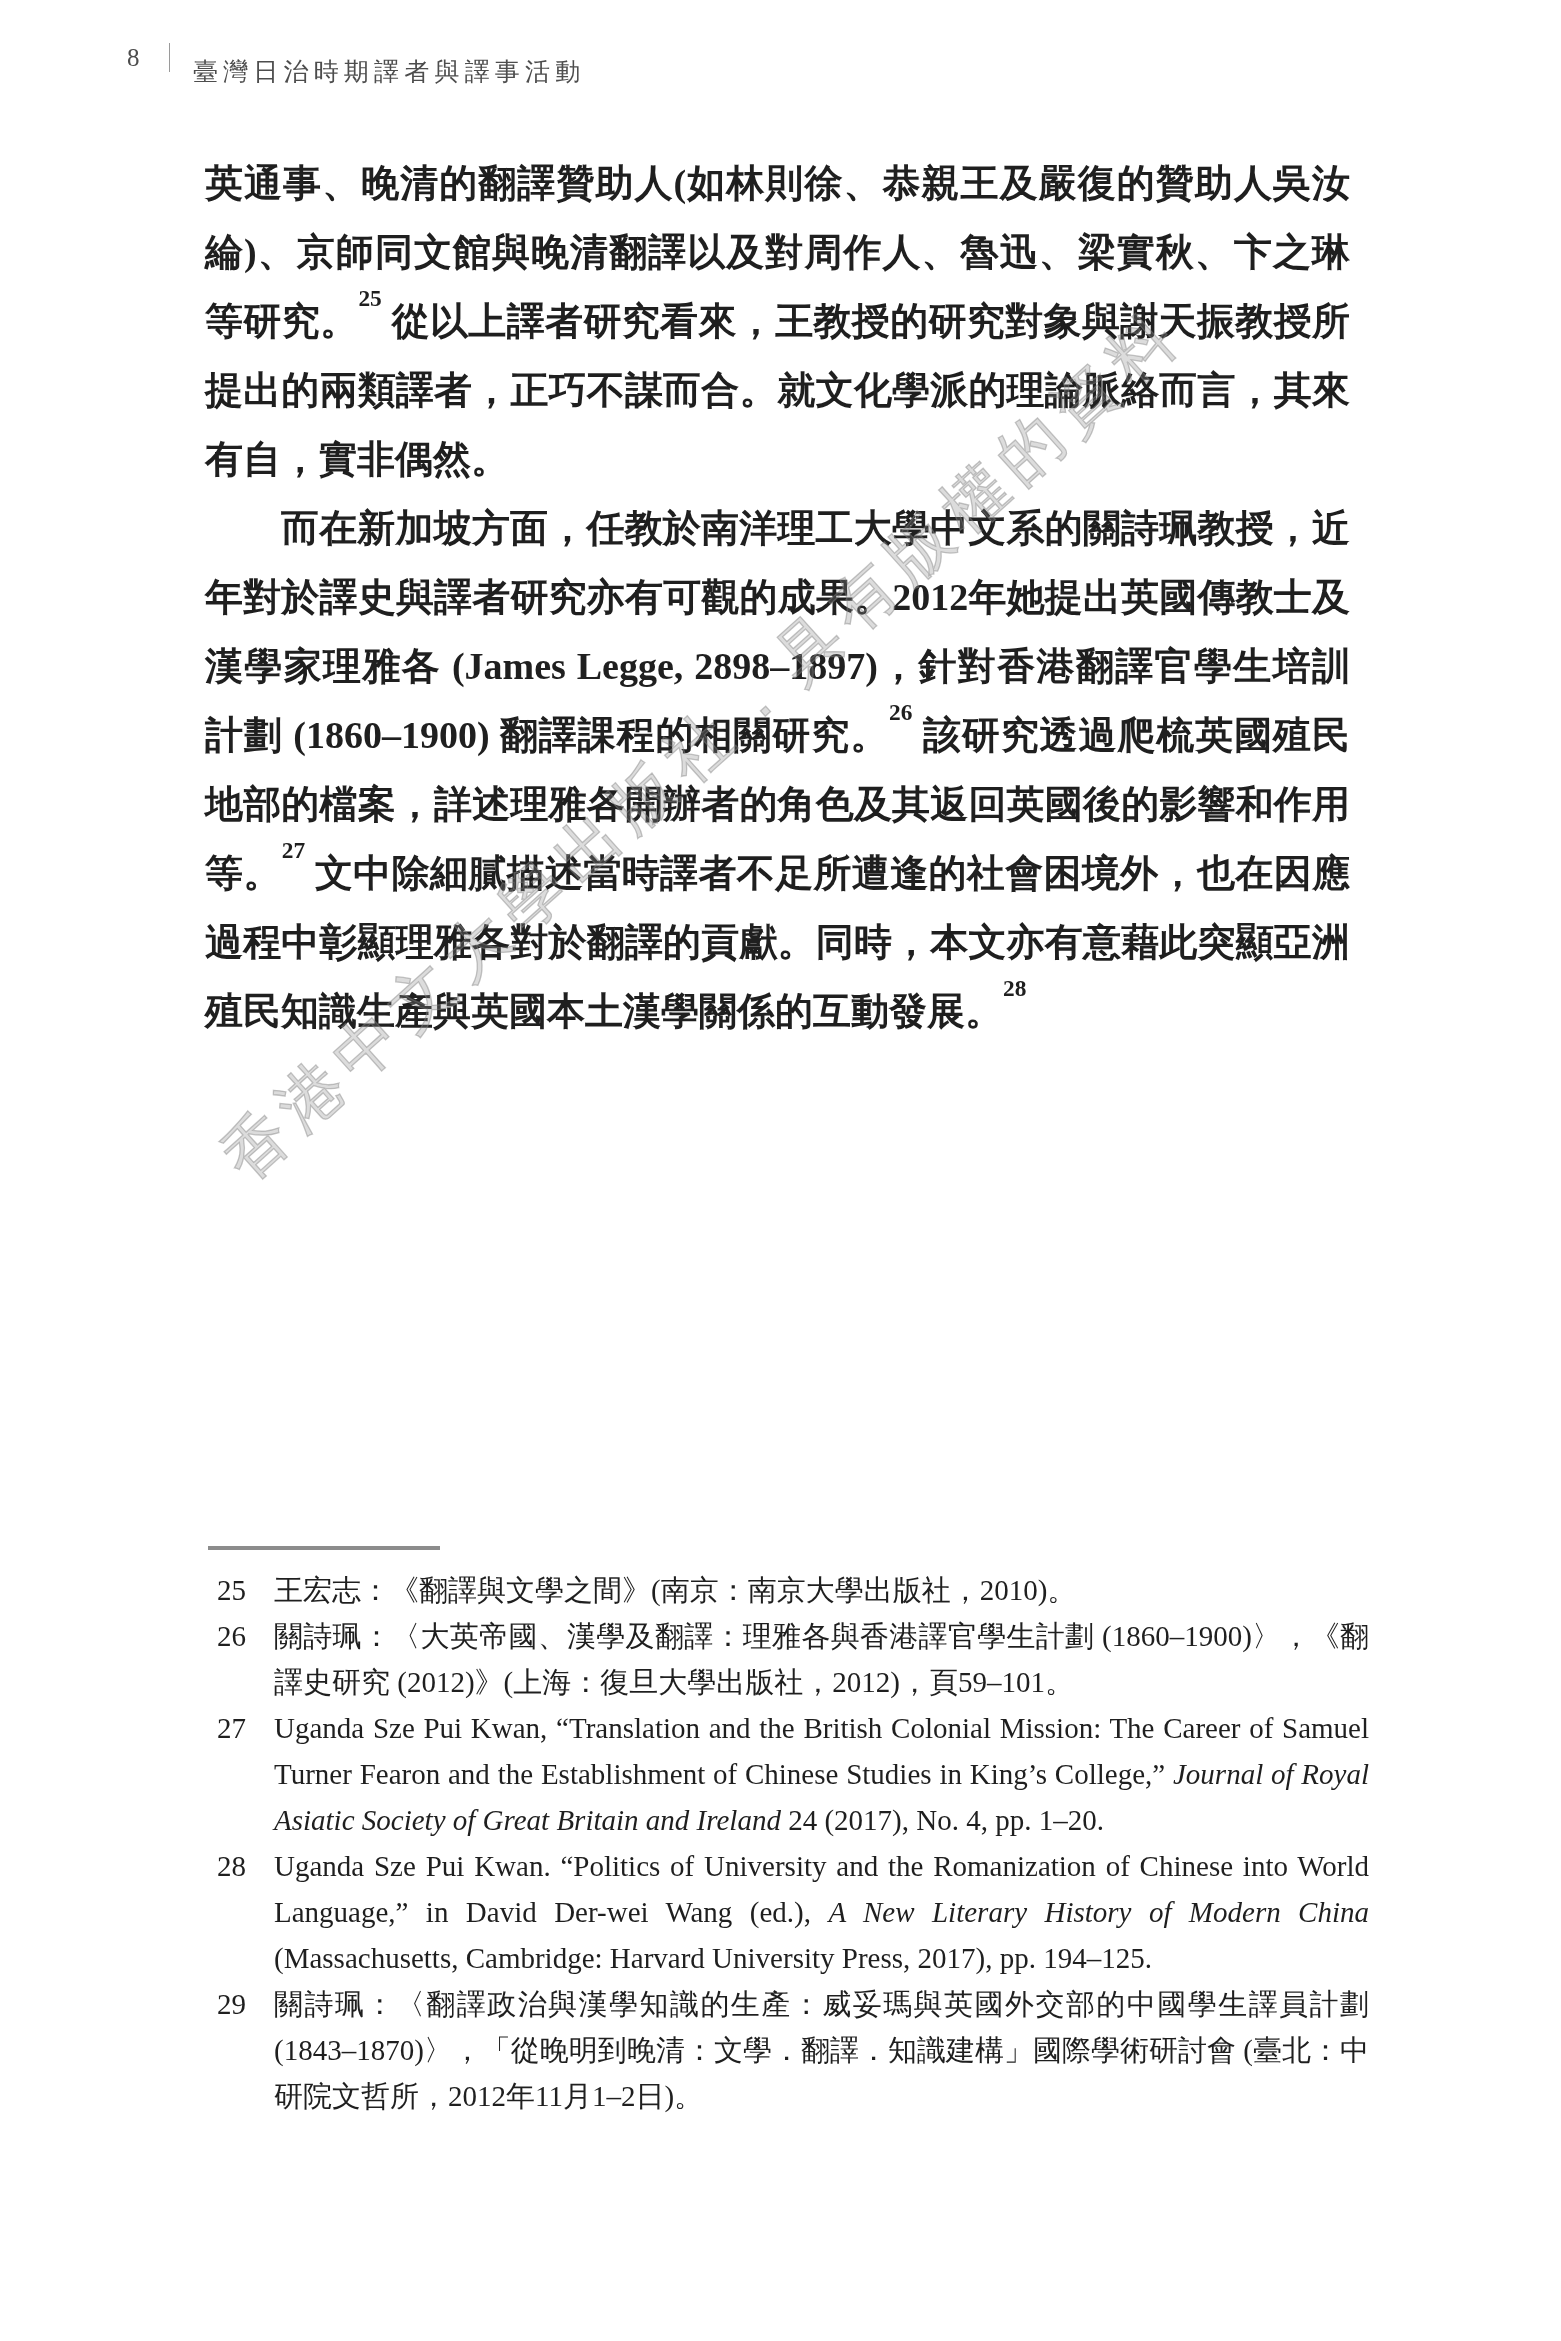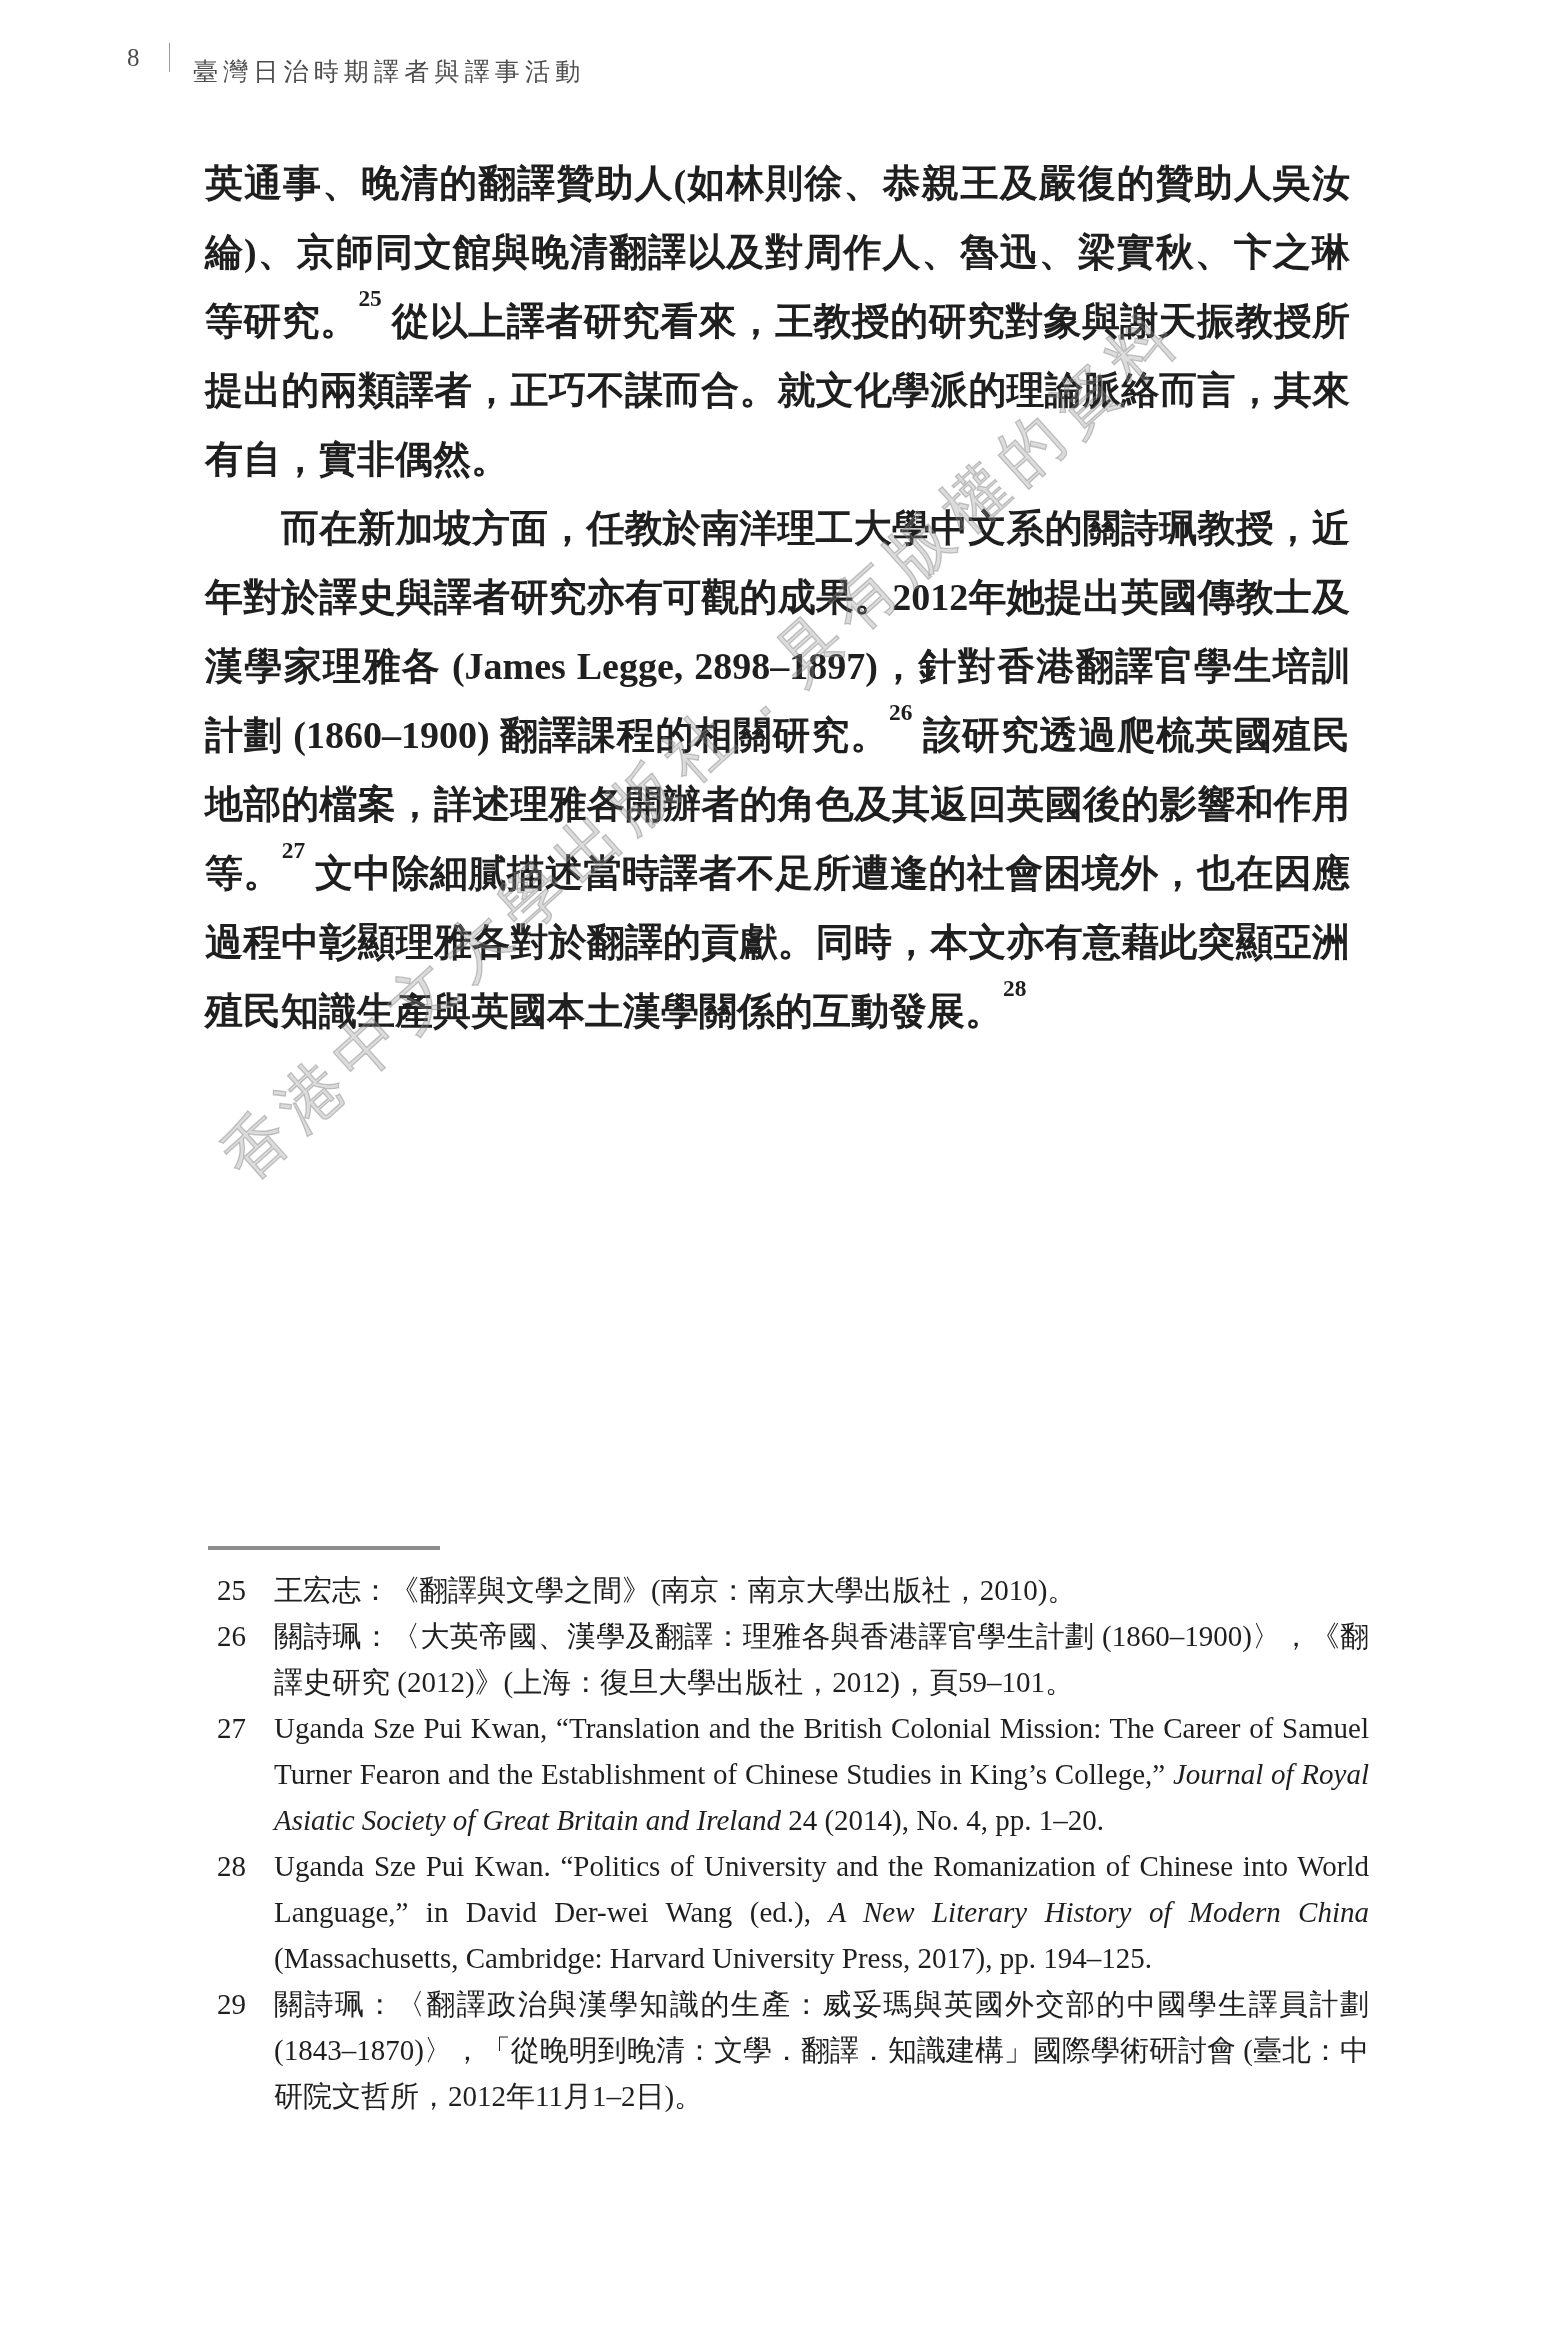--- a/index.html
+++ b/index.html
@@ -75,21 +75,21 @@
     <div class="fn">
       <span class="fn-num">25</span>
       <span class="fn-text"><span>王宏志：《翻譯與文學之間》(南京：南京大學出版社，2010)。</span></span>
     </div>
     <div class="fn">
       <span class="fn-num">26</span>
       <span class="fn-text"><span>關詩珮：〈大英帝國、漢學及翻譯：理雅各與香港譯官學生計劃 (1860–1900)〉，《翻譯史研究 (2012)》(上海：復旦大學出版社，2012)，頁59–101。</span></span>
     </div>
     <div class="fn">
       <span class="fn-num">27</span>
-      <span class="fn-text"><span>Uganda Sze Pui Kwan, “Translation and the British Colonial Mission: The Career of Samuel Turner Fearon and the Establishment of Chinese Studies in King’s College,” </span><i>Journal of Royal Asiatic Society of Great Britain and Ireland</i><span> 24 (2014), No. 4, pp. 1–20.</span></span>
+      <span class="fn-text"><span>Uganda Sze Pui Kwan, “Translation and the British Colonial Mission: The Career of Samuel Turner Fearon and the Establishment of Chinese Studies in King’s College,” </span><i>Journal of Royal Asiatic Society of Great Britain and Ireland</i><span> 24 (2017), No. 4, pp. 1–20.</span></span>
     </div>
     <div class="fn">
       <span class="fn-num">28</span>
       <span class="fn-text"><span>Uganda Sze Pui Kwan. “Politics of University and the Romanization of Chinese into World Language,” in David Der-wei Wang (ed.), </span><i>A New Literary History of Modern China</i><span> (Massachusetts, Cambridge: Harvard University Press, 2017), pp. 194–125.</span></span>
     </div>
     <div class="fn">
       <span class="fn-num">29</span>
       <span class="fn-text"><span>關詩珮：〈翻譯政治與漢學知識的生產：威妥瑪與英國外交部的中國學生譯員計劃 (1843–1870)〉，「從晚明到晚清：文學．翻譯．知識建構」國際學術研討會 (臺北：中研院文哲所，2012年11月1–2日)。</span></span>
     </div>
   </section>

